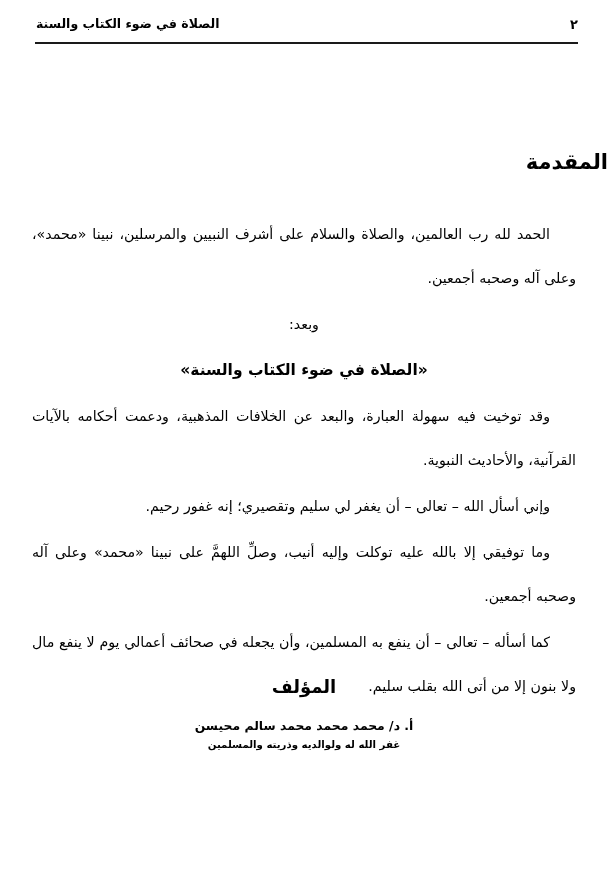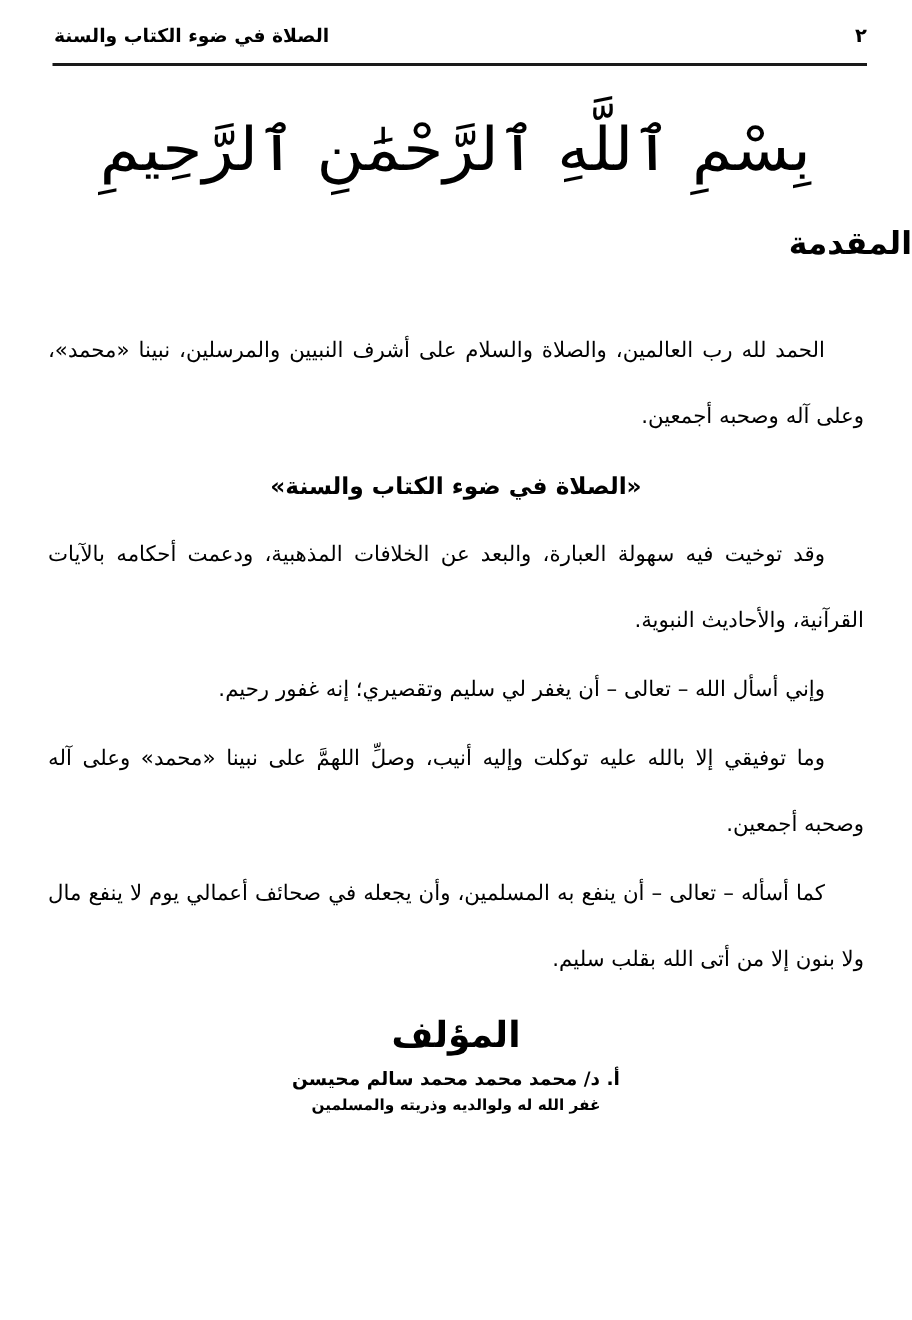--- a/index.html
+++ b/index.html
@@ -146,24 +146,24 @@
   .signature {
     position: absolute;
     top: 676px;
     left: 0;
     right: 0;
     text-align: center;
   }
 
   .sig-heading {
     font-family: "DejaVu Sans", sans-serif;
-    font-size: 24px;
+    font-size: 18px;
     font-weight: bold;
     letter-spacing: 0.5px;
-    margin-bottom: 7px;
+    margin-bottom: 21px;
   }
 
   .sig-author {
     font-family: "DejaVu Sans", sans-serif;
     font-size: 12.4px;
     font-weight: bold;
     margin-bottom: 6px;
     letter-spacing: -0.2px;
   }
 
@@ -186,30 +186,28 @@
 <body>
 
 <div class="page">
 
   <div class="header">
     <div class="header-title">الصلاة في ضوء الكتاب والسنة</div>
     <div class="header-page-number">٢</div>
   </div>
   <div class="header-rule"></div>
 
-  <div class="basmala-wrap">
-    <div class="basmala">بِسْمِ ٱللَّهِ ٱلرَّحْمَٰنِ ٱلرَّحِيمِ</div>
-  </div>
 
   <div class="section-heading">المقدمة</div>
 
   <div class="body">
 
     <p class="para no-stretch">الحمد لله رب العالمين، والصلاة والسلام على أشرف النبيين والمرسلين، نبينا «محمد»، وعلى آله وصحبه أجمعين.</p>
 
+    <p class="center-line">وبعد:</p>
 
 
     <p class="book-title-line">«الصلاة في ضوء الكتاب والسنة»</p>
 
     <p class="para no-stretch">وقد توخيت فيه سهولة العبارة، والبعد عن الخلافات المذهبية، ودعمت أحكامه بالآيات القرآنية، والأحاديث النبوية.</p>
 
     <p class="para no-stretch">وإني أسأل الله – تعالى – أن يغفر لي سليم وتقصيري؛ إنه غفور رحيم.</p>
 
     <p class="para no-stretch">وما توفيقي إلا بالله عليه توكلت وإليه أنيب، وصلِّ اللهمَّ على نبينا «محمد» وعلى آله وصحبه أجمعين.</p>
 

